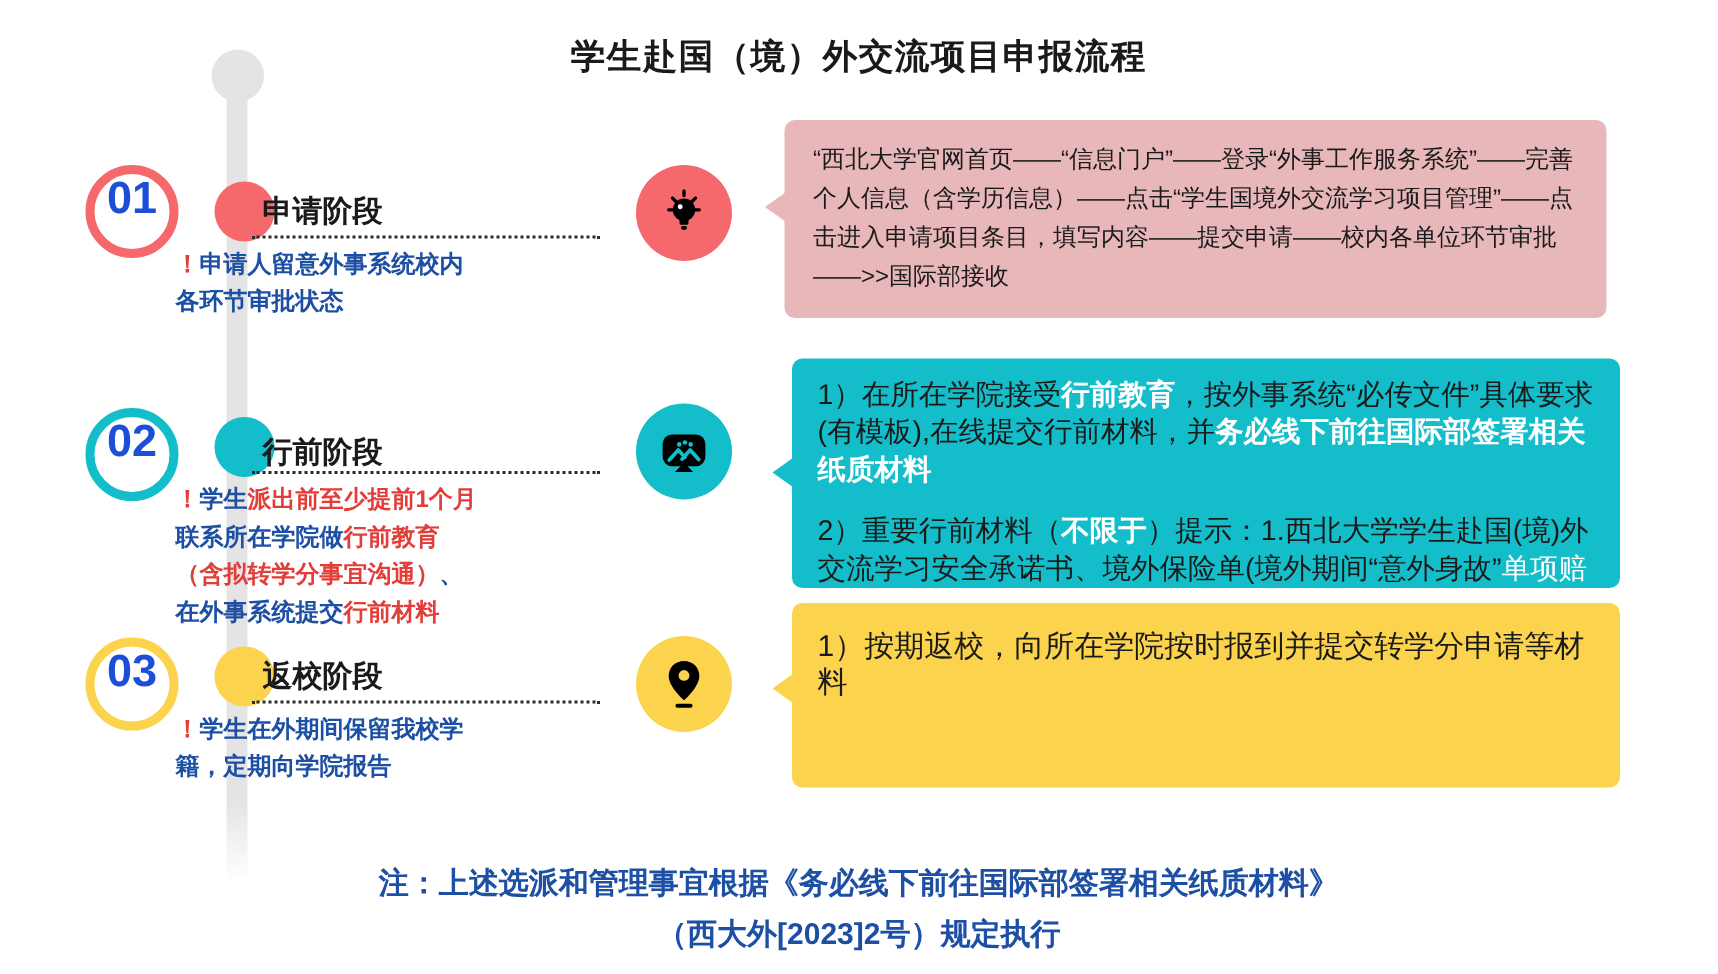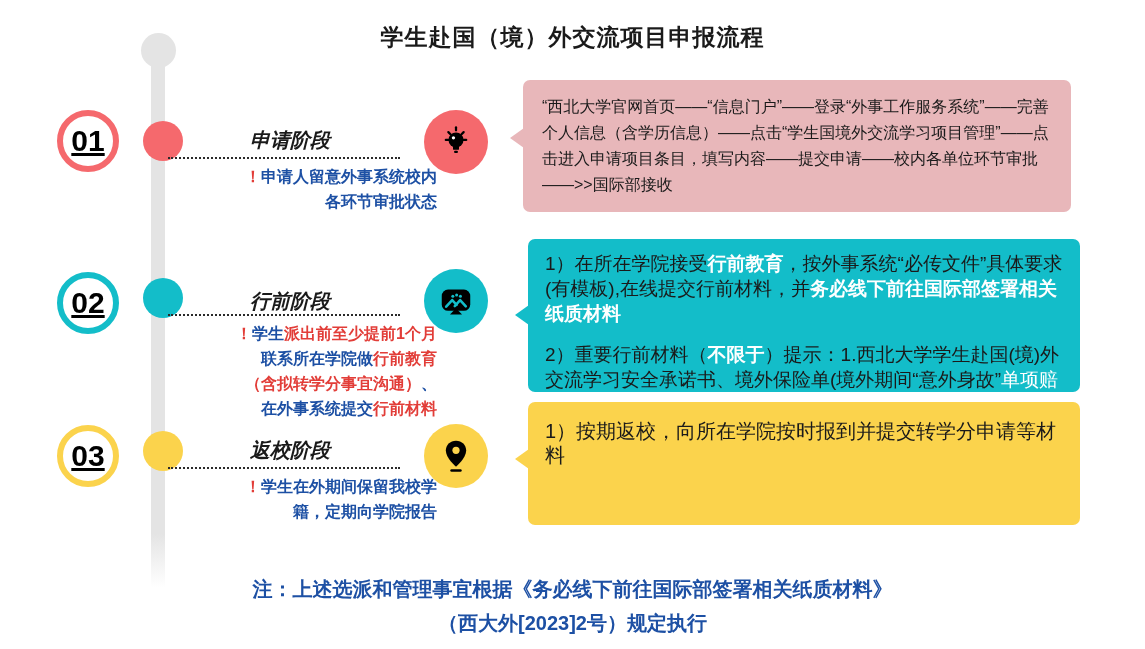--- a/index.html
+++ b/index.html
@@ -10,33 +10,33 @@
   }
   .abs{position:absolute;}
   
   .page-title{top:22px;left:0;width:1145px;text-align:center;font-size:23px;font-weight:bold;letter-spacing:1px;}
   
   .timeline-cap{left:141px;top:33px;width:35px;height:35px;border-radius:50%;background:var(--timeline-gray,#e4e4e4);}
   .timeline-bar{left:151px;top:50px;width:14px;height:538px;
     background:linear-gradient(var(--timeline-gray,#e4e4e4) 90%,rgba(228,228,228,0));}
   
   .num-circle{width:50px;height:50px;border:6px solid var(--stage);border-radius:50%;
-    background:#fff;display:flex;align-items:center;justify-content:center;
-    font-size:30px;font-weight:bold;color:#000000;left:57px;text-decoration:underline;}
+    background:#fff;display:flex;align-items:flex-start;justify-content:center;
+    font-size:30px;font-weight:bold;color:#1d4ed8;left:57px;}
   .nc1{top:110px}.nc2{top:272px}.nc3{top:425px}
   
   .dot{width:40px;height:40px;border-radius:50%;background:var(--stage);left:143px;}
   .d1{top:121px}.d2{top:278px}.d3{top:431px}
   
-  .stage-label{left:175px;width:230px;text-align:center;font-size:20px;font-weight:bold;color:#1a1a1a;font-style:italic;}
+  .stage-label{left:175px;width:230px;text-align:left;font-size:20px;font-weight:bold;color:#1a1a1a;}
   .sl1{top:127px}.sl2{top:288px}.sl3{top:437px}
   .dotted{left:168px;width:232px;border-top:2px dotted #2a2a2a;height:0;}
   .dl1{top:157px}.dl2{top:314px}.dl3{top:467px}
   
-  .warn{left:117px;width:320px;text-align:right;font-size:16px;font-weight:bold;line-height:25px;}
+  .warn{left:117px;width:320px;text-align:left;font-size:16px;font-weight:bold;line-height:25px;}
   .w1{top:164px}.w2{top:321px}.w3{top:474px}
   .warn-line{white-space:nowrap;}
   .seg-red{color:var(--red-text,#e23d38);}
   .seg-blue{color:var(--blue-text,#1d50a4);}
   .seg-black{color:#1a1a1a;}
   .seg-white{color:#ffffff;}
   .seg-white-bold{color:#ffffff;font-weight:bold;}
   
   .icon-circle{width:64px;height:64px;border-radius:50%;background:var(--stage);left:424px;
     display:flex;align-items:center;justify-content:center;}

